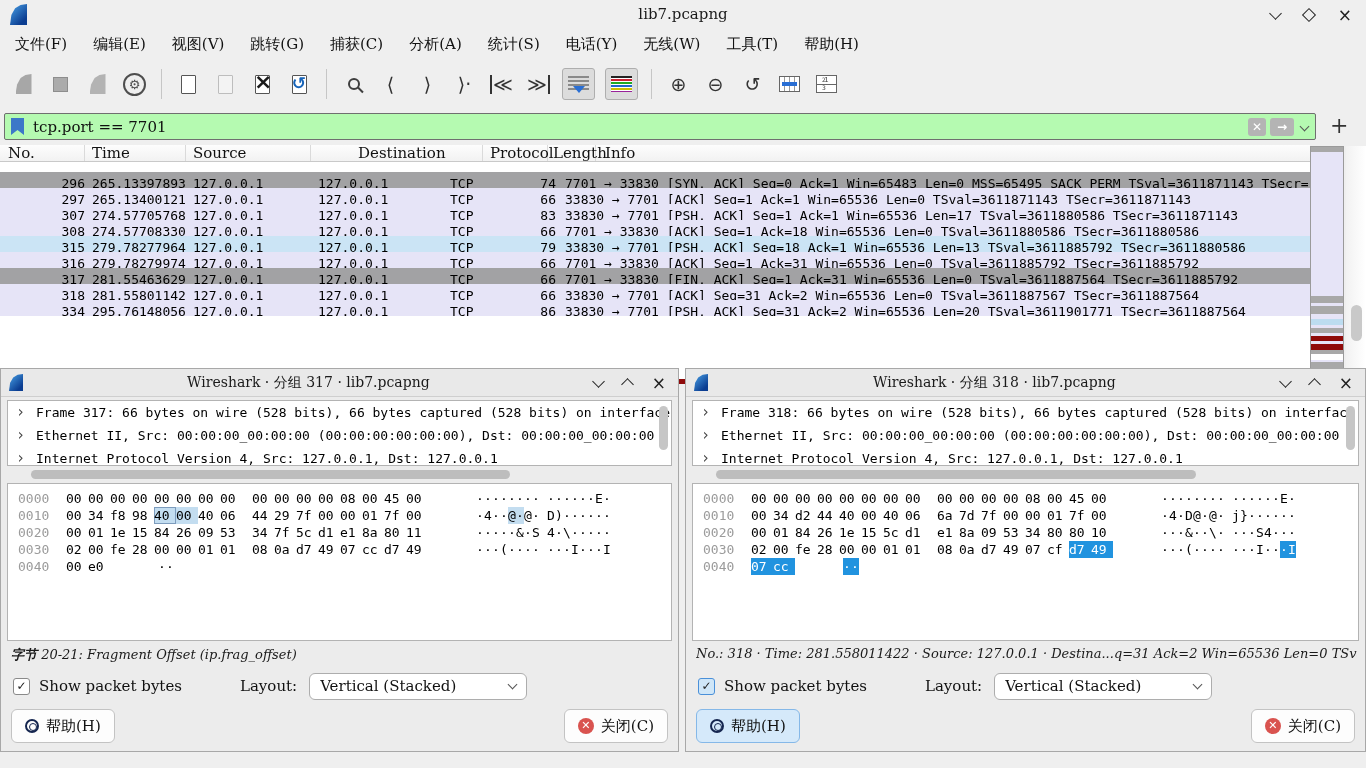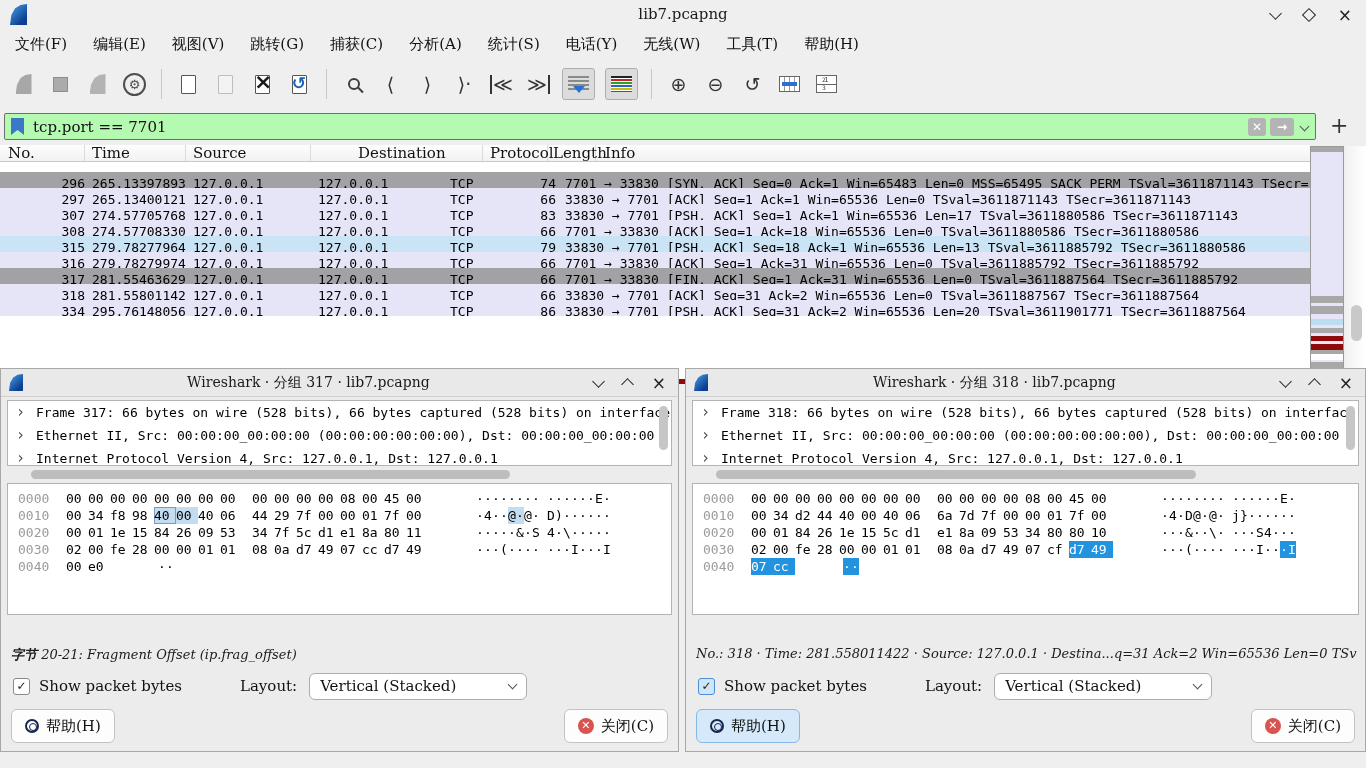--- a/index.html
+++ b/index.html
@@ -101,21 +101,21 @@
   .dlg-title .fin-logo{width:14px;height:17px;margin-left:8px;flex:none;}
   .dlg-title-text{flex:1;text-align:center;font-size:14px;color:#1a1a1a;}
   .dlg-ctrls{display:flex;gap:20px;align-items:center;margin-right:12px;flex:none;}
   .dlg-tree{position:absolute;left:6px;right:6px;top:31px;height:66px;background:#fff;border:1px solid #b3b3b3;overflow:hidden;font-family:"DejaVu Sans Mono",monospace;font-size:13px;}
   .tree-row{height:23px;line-height:23px;white-space:nowrap;padding-left:8px;}
   .expander{display:inline-block;width:20px;color:#444;font-size:15px;}
   .tree-text{color:#000;}
   .vpill{position:absolute;right:3px;top:5px;width:9px;height:44px;background:#c6c6c6;border-radius:5px;}
   .dlg-hscroll{position:absolute;left:6px;right:6px;top:100px;height:12px;}
   .hpill{position:absolute;left:24px;top:1px;width:72%;height:9px;background:#bdbdbd;border-radius:5px;}
-  .dlg-hex{position:absolute;left:6px;right:6px;top:114px;height:132px;background:#fff;border:1px solid #b3b3b3;font-family:"DejaVu Sans Mono",monospace;font-size:13px;padding-top:6px;overflow:hidden;}
+  .dlg-hex{position:absolute;left:6px;right:6px;top:114px;height:158px;background:#fff;border:1px solid #b3b3b3;font-family:"DejaVu Sans Mono",monospace;font-size:13px;padding-top:6px;overflow:hidden;}
   .hex-line{height:17px;line-height:17px;display:flex;}
   .hex-off{width:36px;margin-left:10px;color:#9b9b9b;flex:none;}
   .hex-bytes{margin-left:12px;display:flex;flex:none;}
   .hb{width:22px;flex:none;}
   .hb.gap{margin-left:10px;}
   .hex-ascii{margin-left:48px;display:flex;flex:none;}
   .ac{width:8px;text-align:center;flex:none;}
   .ac.gap{margin-left:7px;}
   .sel-light{background:#c3ddf0;}
   .sel-light.anchor{box-shadow:inset 0 0 0 1px #7d9cbd;}

